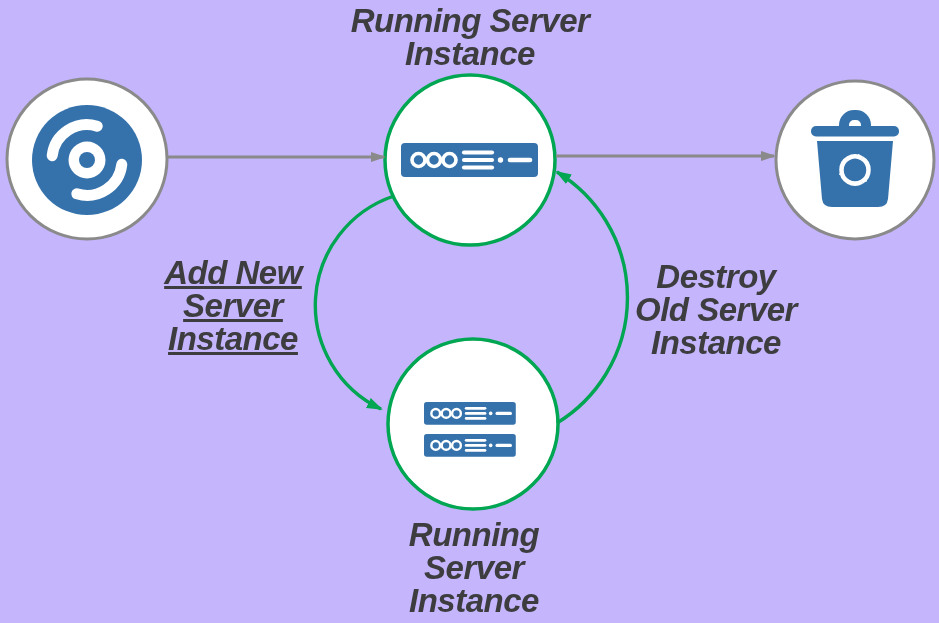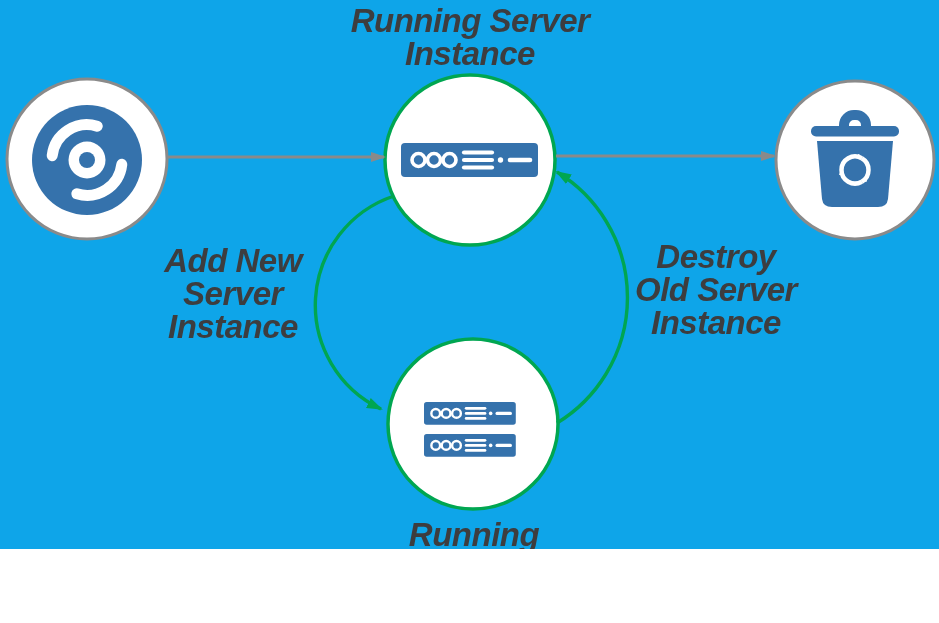--- a/index.html
+++ b/index.html
@@ -1,40 +1,40 @@
 <!DOCTYPE html>
 <html><head>
 <meta charset="utf-8">
 <style>
   html, body { margin: 0; padding: 0; background: #ffffff; }
   .canvas {
     position: relative;
     width: 939px;
-    height: 549px;
-    background: #0ea5e9;
+    height: 623px;
+    background: #c4b5fd;
     overflow: hidden;
     font-family: "Liberation Sans", sans-serif;
   }
   .diagram-svg { position: absolute; left: 0; top: 0; }
   .label {
     position: absolute;
     width: 300px;
     text-align: center;
     font-family: "Liberation Sans", sans-serif;
     font-style: italic;
     font-weight: 700;
     font-size: 33px;
     line-height: 33px;
     color: #3d3d3f;
     white-space: pre-line;
     letter-spacing: -0.5px;
   }
   .label-top    { left: 320px; top: 4px; }
-  .label-add    { left: 83px;  top: 244px; }
-  .label-destroy{ left: 566px; top: 240px; }
+  .label-add    { left: 83px;  top: 256px; text-decoration: underline; }
+  .label-destroy{ left: 566px; top: 260px; }
   .label-bottom { left: 324px; top: 518px; }
 </style>
 </head>
 <body>
 
 <div class="canvas">
 
   <svg class="diagram-svg" width="939" height="623" viewBox="0 0 939 623">
     <defs>
       <marker id="arrow-gray" markerWidth="17" markerHeight="12" refX="13" refY="5" orient="auto" markerUnits="userSpaceOnUse">

